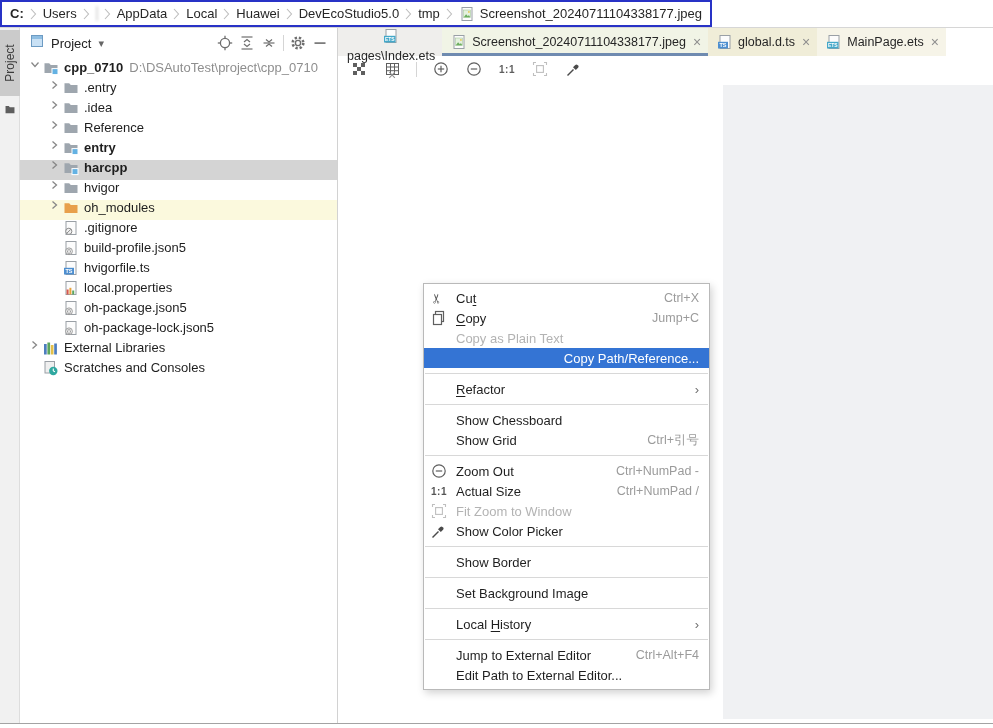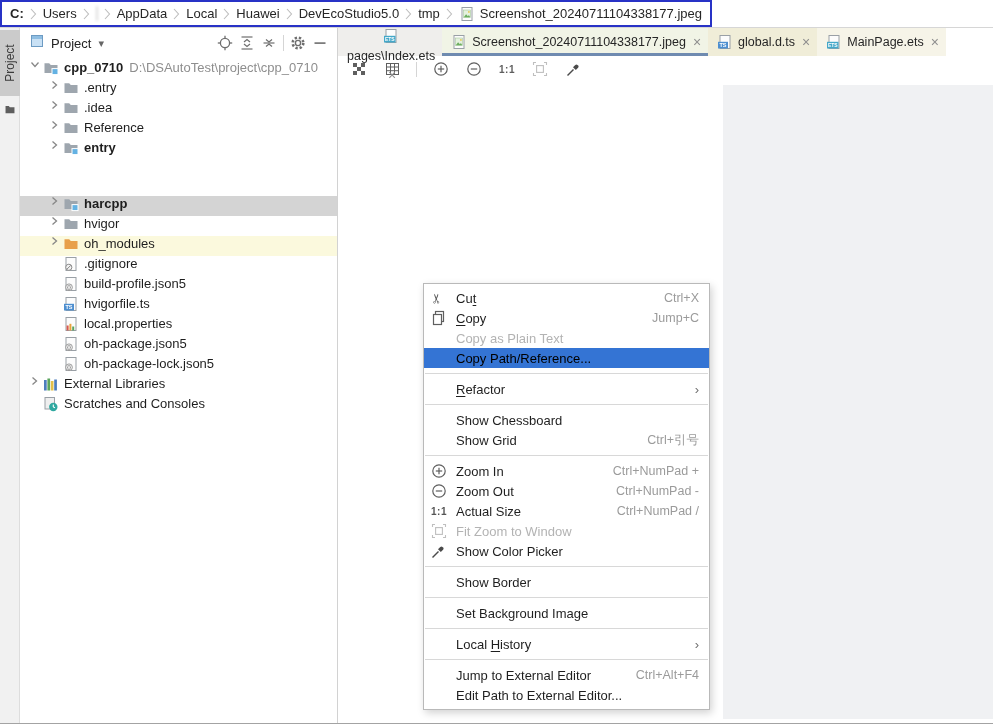--- a/index.html
+++ b/index.html
@@ -36,21 +36,21 @@
   .project-panel { width:318px; border-right:1px solid #D2D2D2; display:flex; flex-direction:column; background:#fff; }
   .panel-header { height:30px; display:flex; align-items:center; padding:0 6px 0 10px; flex:none; }
   .panel-title { font-size:13px; color:#222; margin:0 7px 0 7px; }
   .panel-caret { font-size:11px; color:#666; }
   .panel-spacer { flex:1; }
   .hdr-icon { display:inline-flex; align-items:center; justify-content:center; width:22px; height:22px; cursor:pointer; }
   .hdr-sep { width:1px; height:16px; background:#D5D5D5; margin:0 3px; }
 
   .tree { flex:1; padding-top:2px; overflow:hidden; }
   .tree-row { height:20px; display:flex; align-items:flex-start; font-size:13px; color:#1E1E1E; cursor:pointer; white-space:nowrap; }
-  .tree-row.selected { background:var(--row-sel);margin-top:36px; }
+  .tree-row.selected { background:var(--row-sel); }
   .tree-row.highlight { background:var(--row-hl); }
   .tree-row .indent { flex:none; }
   .tree-row .chev { width:17px; flex:none; display:inline-flex; justify-content:center; }
   .tree-row .t-icon { width:16px; height:16px; flex:none; margin-right:5px; display:inline-flex; }
   .tree-row .t-label.bold { font-weight:bold; }
   .tree-row .t-suffix { color:#8E8E8E; margin-left:6px; }
 
   
   .editor { flex:1; display:flex; flex-direction:column; background:#fff; min-width:0; }
   .tabbar { height:28px; display:flex; background:#fff; flex:none; }
@@ -69,21 +69,21 @@
 
   
   .context-menu { position:absolute; width:287px; background:#fff; border:1px solid #B9B9B9;
     box-shadow:2px 3px 8px rgba(0,0,0,0.18); padding:4px 0; z-index:20; }
   .menu-item { height:20px; display:flex; align-items:center; padding:0 10px 0 7px; font-size:13px; color:#1F1F1F; cursor:pointer; }
   .menu-item .mi-icon { width:25px; flex:none; display:inline-flex; align-items:center; }
   .menu-item .mi-label { flex:1; white-space:nowrap; }
   .menu-item .mi-label u { text-underline-offset:2px; }
   .menu-item .mi-shortcut { color:#9B9B9B; margin-left:20px; font-size:12.5px; }
   .menu-item .mi-sub { color:#6F6F6F; font-size:13px; margin-left:20px; }
-  .menu-item.selected { background:var(--menu-sel); color:#000000; }
+  .menu-item.selected { background:var(--menu-sel); color:#ffffff;text-align:right; }
   .menu-item.disabled { color:#B3B3B3; }
   .menu-sep { height:1px; background:#D8D8D8; margin:5px 1px; }
   .scissors-glyph { display:inline-block; transform:rotate(-90deg); font-size:13px; color:#555; }
 </style>
 </head>
 <body>
 
 <div class="window">
 
   <div class="breadcrumb-bar">
@@ -626,35 +626,20 @@
         <span class="mi-shortcut">Ctrl+引号</span>
       </div>
       <div class="menu-sep"></div>
       <div class="menu-item">
         <span class="mi-icon">
           <span style="display: inline-flex;">
             <svg width="16" height="16" viewBox="0 0 16 16">
               <g stroke="#5F5F5F" stroke-width="1.2" fill="none">
                 <circle cx="8" cy="8" r="6.2"></circle>
                 <line x1="4.8" y1="8" x2="11.2" y2="8"></line>
-                <line x1="8" y1="4.8" x2="8" y2="11.2"></line>
-              </g>
-            </svg>
-          </span>
-        </span>
-        <span class="mi-label">Zoom In</span>
-        <span class="mi-shortcut">Ctrl+NumPad +</span>
-      </div>
-      <div class="menu-item">
-        <span class="mi-icon">
-          <span style="display: inline-flex;">
-            <svg width="16" height="16" viewBox="0 0 16 16">
-              <g stroke="#5F5F5F" stroke-width="1.2" fill="none">
-                <circle cx="8" cy="8" r="6.2"></circle>
-                <line x1="4.8" y1="8" x2="11.2" y2="8"></line>
               </g>
             </svg>
           </span>
         </span>
         <span class="mi-label">Zoom Out</span>
         <span class="mi-shortcut">Ctrl+NumPad -</span>
       </div>
       <div class="menu-item">
         <span class="mi-icon">
           <span style="display: inline-flex;">

